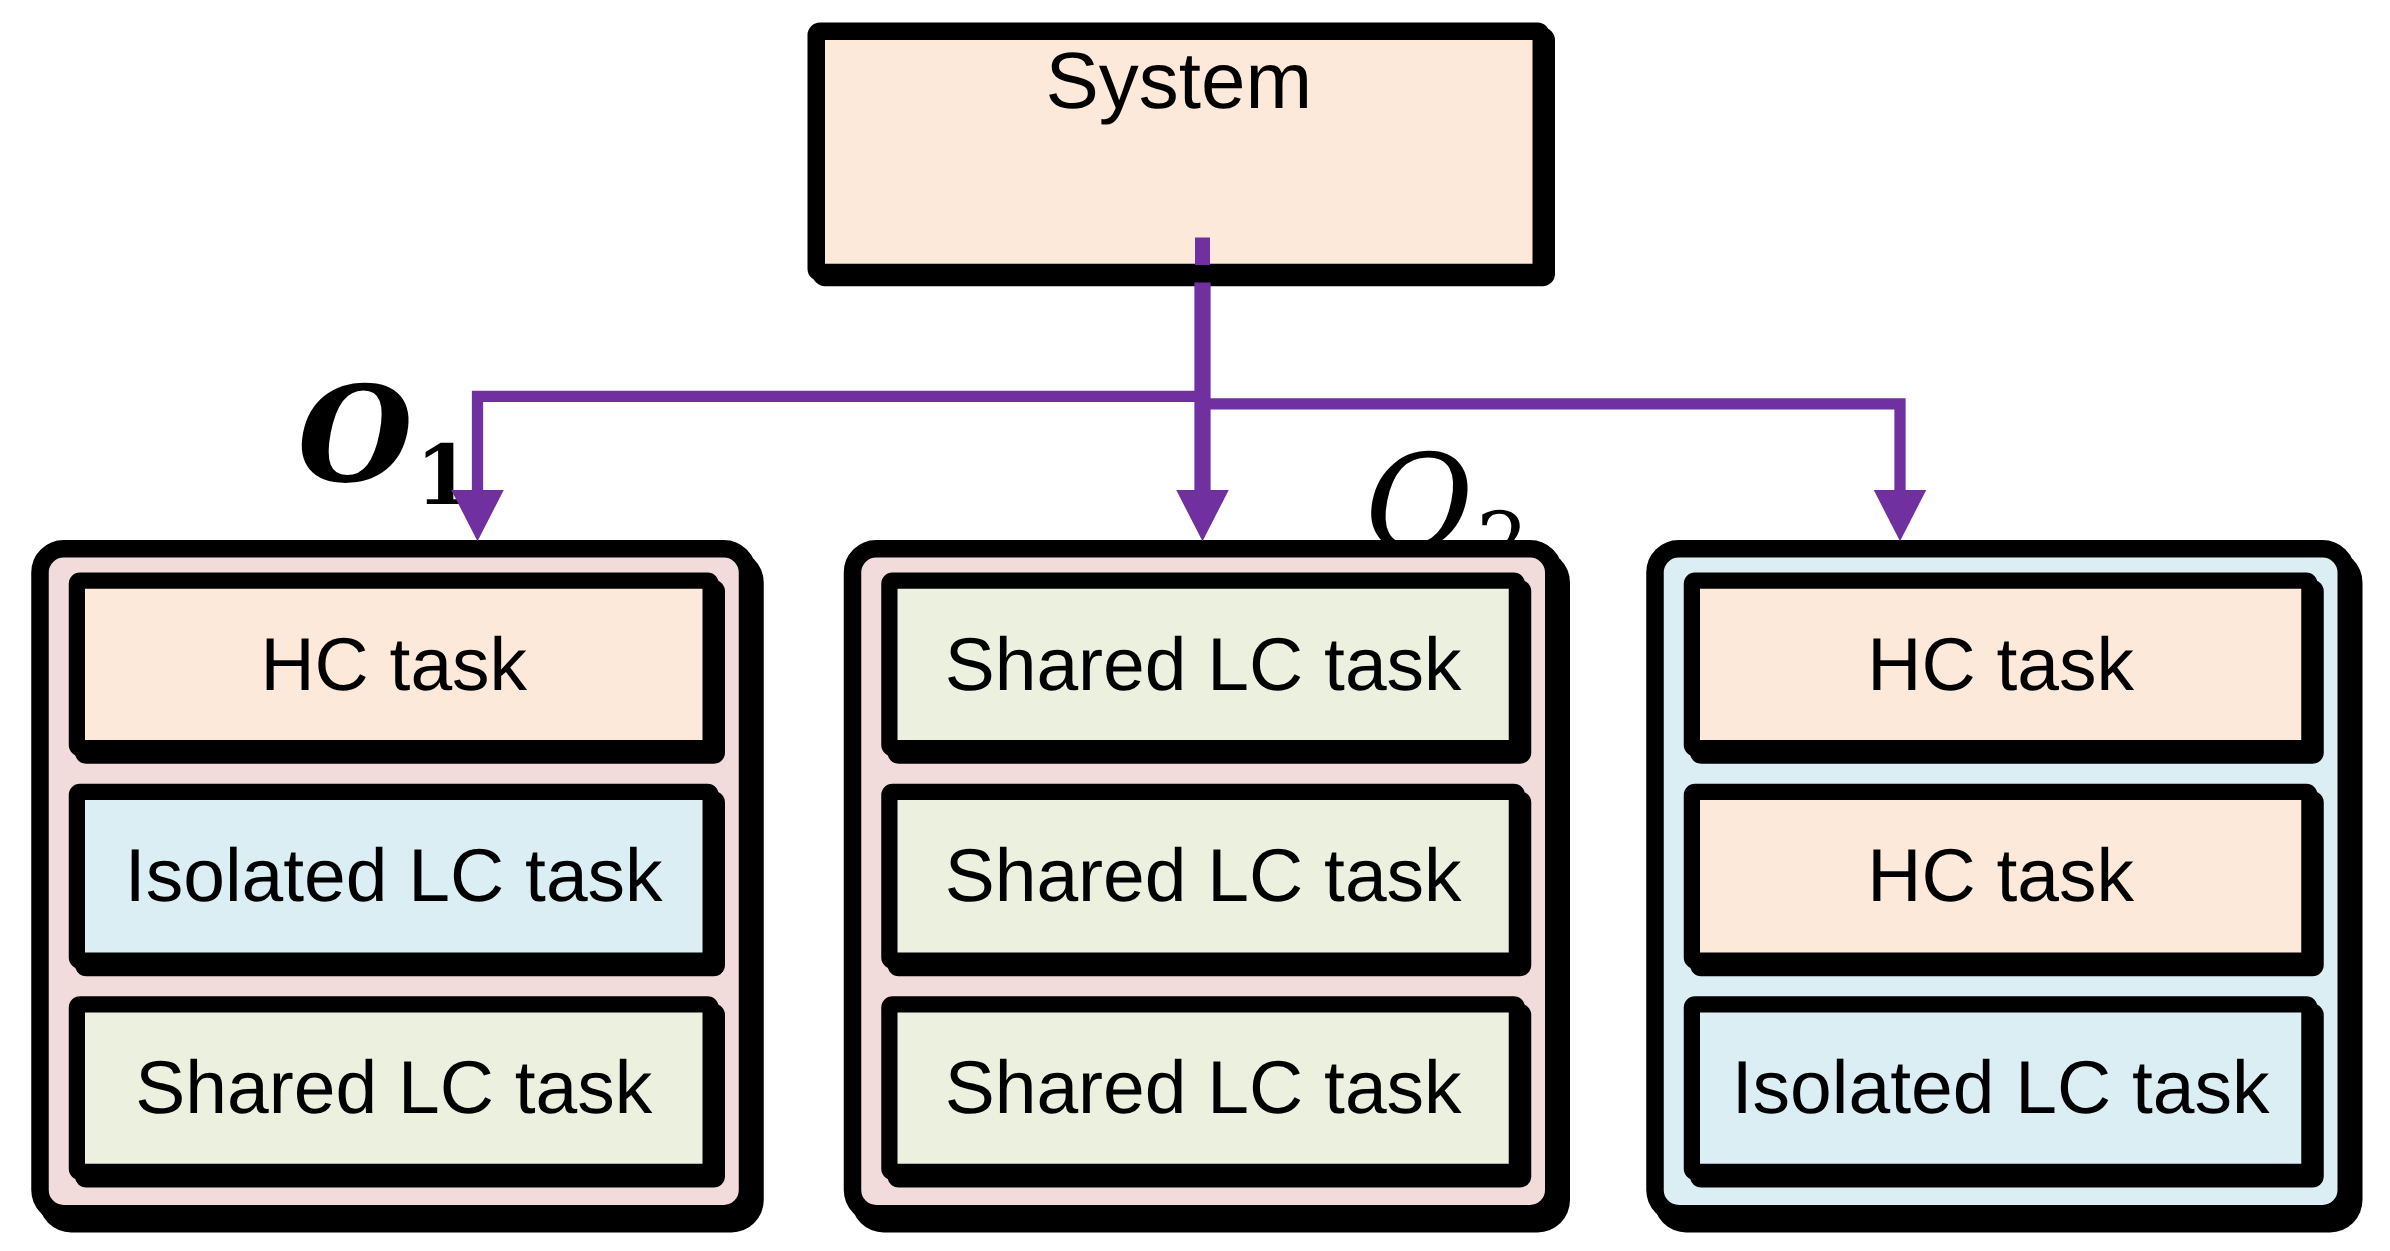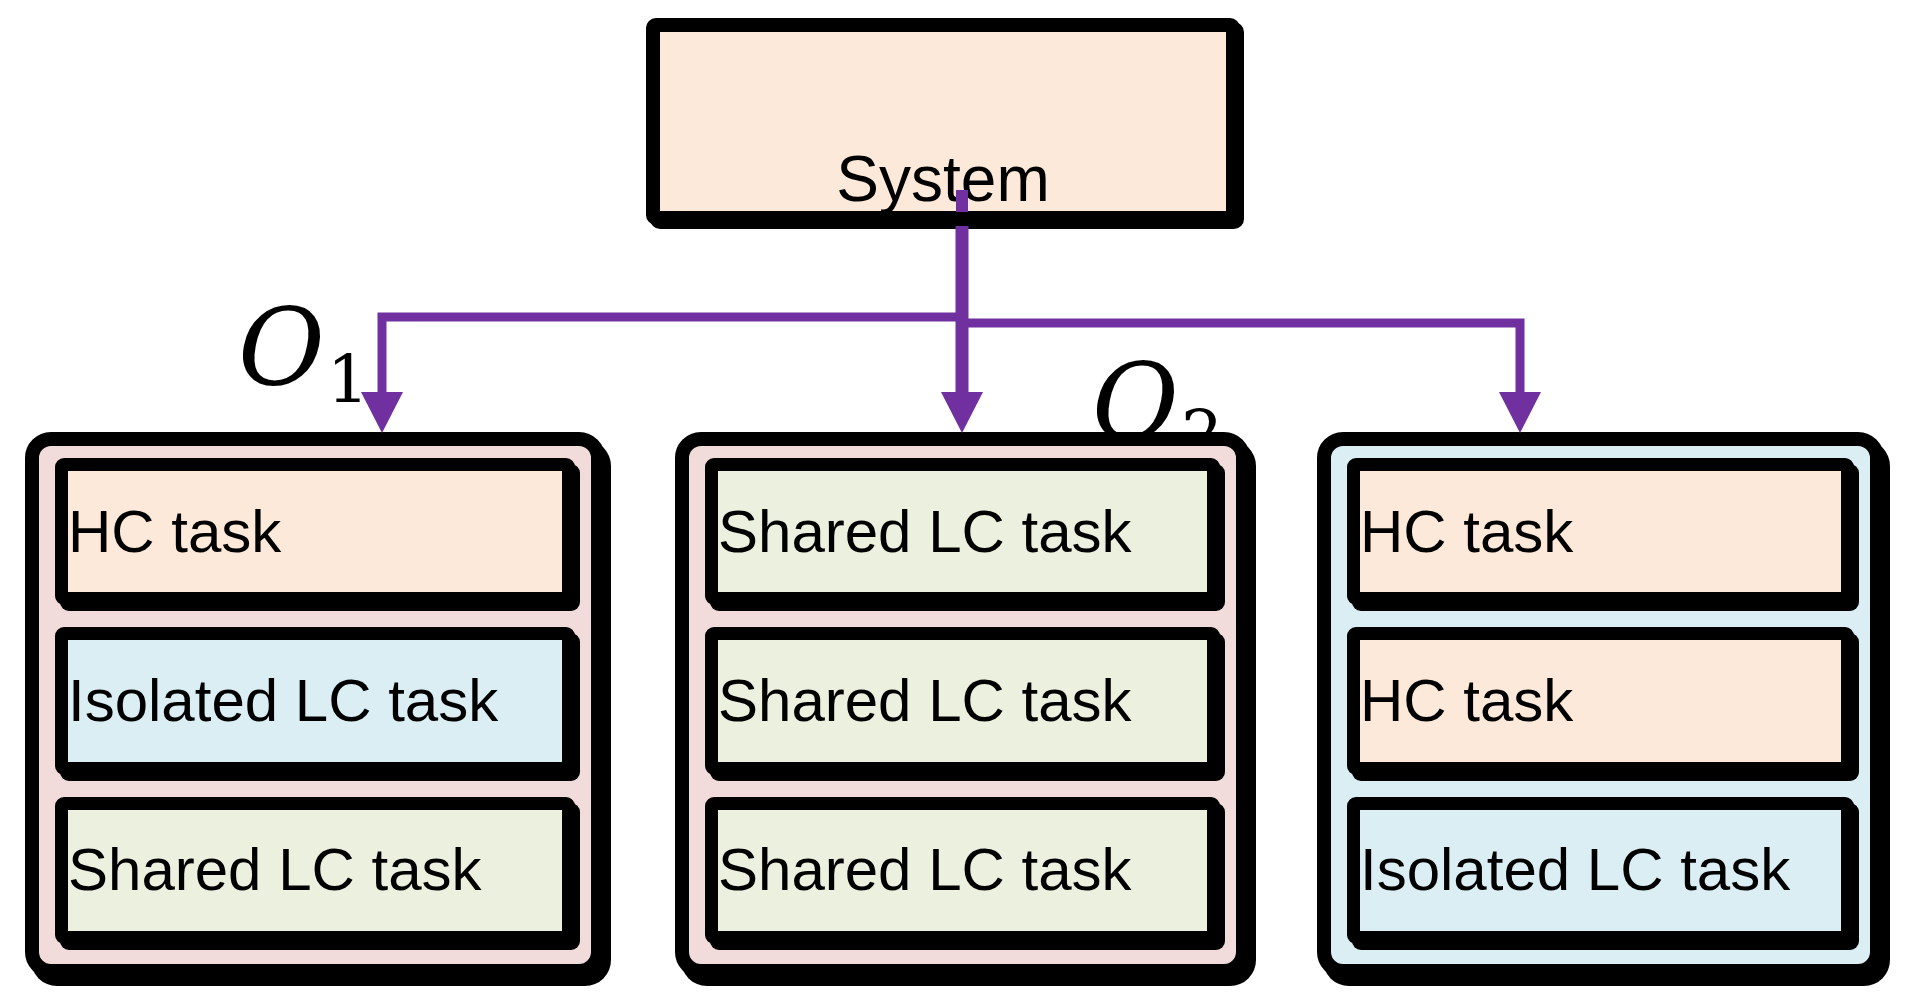--- a/index.html
+++ b/index.html
@@ -5,21 +5,21 @@
   html,body{margin:0;padding:0;background:#fff;}
   .stage{
     position:relative;width:1912px;height:1001px;background:#fff;overflow:hidden;
     font-family:"Liberation Sans",sans-serif;color:#000;
   }
   
   .system-box{
     position:absolute;left:646px;top:18px;width:594px;height:207px;
     box-sizing:border-box;border:14px solid #000;border-radius:10px;
     box-shadow:4px 4px 0 #000;
-    display:flex;align-items:flex-end;justify-content:center;
+    display:flex;align-items:flex-start;justify-content:center;
   }
   .system-box .lbl{font-size:64px;line-height:1;}
   
   .connectors{position:absolute;left:0;top:0;width:1912px;height:1001px;pointer-events:none;}
   
   .olabel{
     position:absolute;font-family:"DejaVu Serif",serif;font-style:italic;
     font-size:106px;line-height:1;color:#000;white-space:nowrap;
   }
   .olabel .sub{
@@ -32,34 +32,34 @@
     display:flex;flex-direction:column;gap:22px;
     padding:12px 16px 20px 16px;
   }
   .container.c1{left:25px;width:580px;}
   .container.c2{left:675px;width:575px;}
   .container.c3{left:1317px;width:567px;}
   
   .task{
     flex:1 1 0;box-sizing:border-box;border:13px solid #000;border-radius:9px;
     box-shadow:5px 6px 0 #000;
-    display:flex;align-items:center;justify-content:flex-start;
+    display:flex;align-items:center;justify-content:center;
     font-size:60px;line-height:1;white-space:nowrap;
   }
 </style>
 </head>
 <body>
 
 <div class="stage">
 
   <div class="system-box" style="background: rgb(253, 233, 217);">
     <span class="lbl">System</span>
   </div>
 
-  <div class="olabel" style="left:238px;top:295px;">
+  <div class="olabel" style="left:238px;top:295px;font-weight:bold;">
     <span>O</span><span class="sub">1</span>
   </div>
   <div class="olabel" style="left:1092px;top:350px;">
     <span>O</span><span class="sub">2</span>
   </div>
 
   <div class="container c1" style="background: rgb(242, 220, 219);">
     <div class="task" style="background: rgb(253, 233, 217);">
       <span>HC task</span>
     </div>

